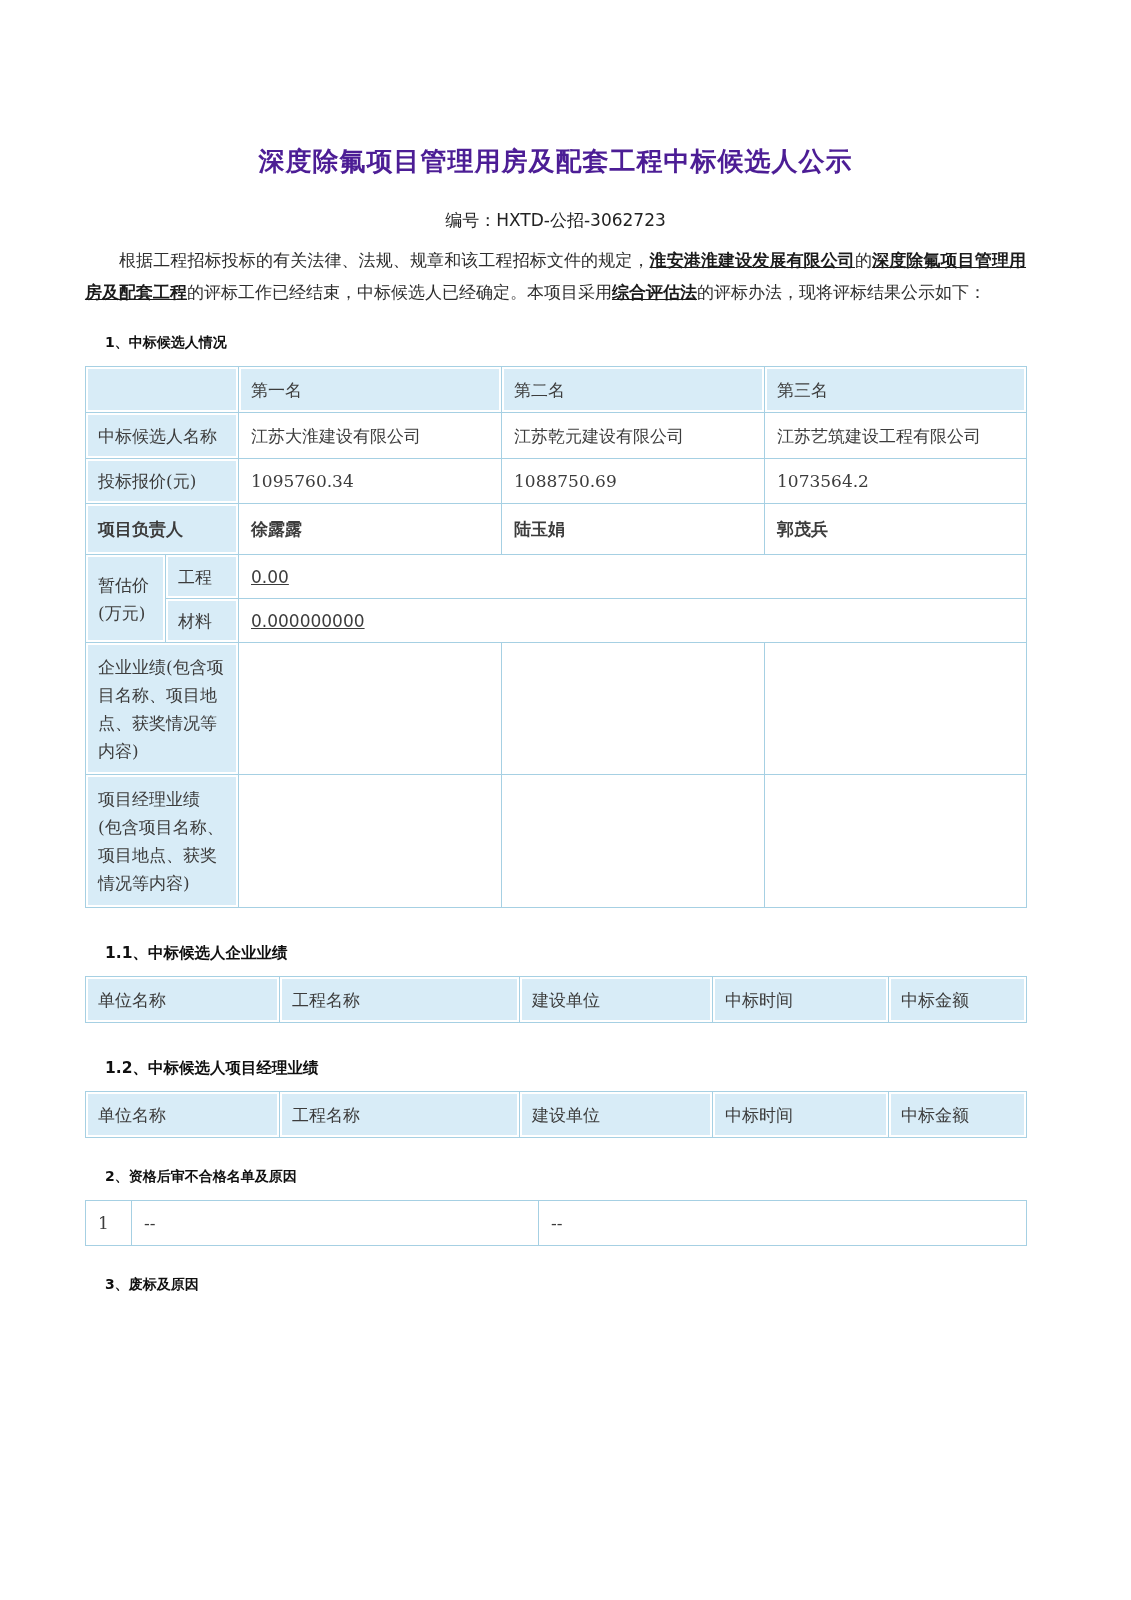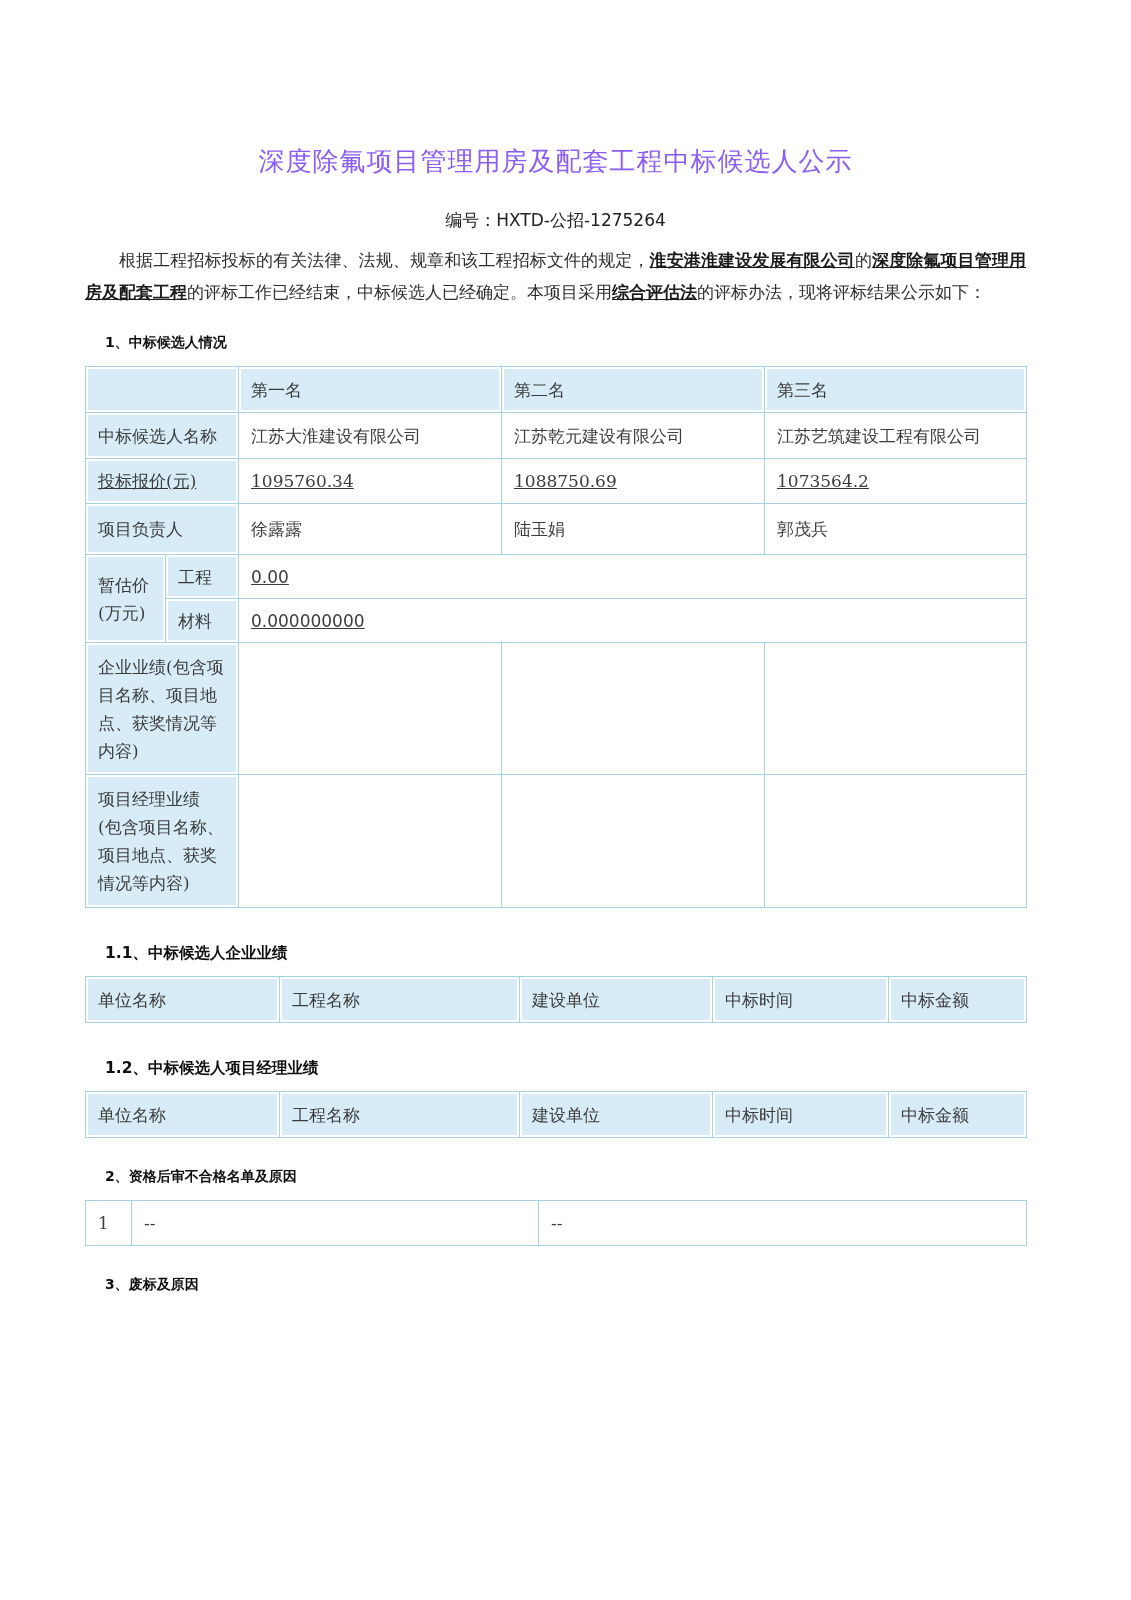--- a/index.html
+++ b/index.html
@@ -7,21 +7,21 @@
   body {
     width: 1131px; height: 1600px; background: #ffffff; overflow: hidden;
     font-family: "DejaVu Serif", "Liberation Serif", serif;
     color: #333333;
   }
   .content { width: 941px; margin-left: 85px; }
 
   .title {
     margin-top: 144px; text-align: center;
     font-family: "DejaVu Sans", "Liberation Sans", sans-serif;
-    font-size: 26px; font-weight: 400; color: #8b5cf6; letter-spacing: 1px;
+    font-size: 26px; font-weight: 700; color: #4c1d95; letter-spacing: 1px;
   }
   .doc-number {
     margin-top: 30px; text-align: center;
     font-family: "DejaVu Sans", "Liberation Sans", sans-serif;
     font-size: 17px; color: #222222;
   }
   .intro {
     margin-top: 12px; font-size: 17px; line-height: 32px;
     text-align: justify; text-indent: 34px; color: #2e2e2e;
   }
@@ -39,41 +39,41 @@
     border: 1px solid #a6d0e3; font-size: 17px; color: #3c3c3c;
     padding: 6px 12px; text-align: left; vertical-align: middle;
     line-height: 28px; word-break: break-all; overflow: hidden;
   }
   .shaded { background: #d8ecf7; box-shadow: inset 0 0 0 2px #ffffff; }
   .num-sans { font-family: "DejaVu Sans", "Liberation Sans", sans-serif; font-size: 17px; text-decoration: underline; }
 
   .t1 { margin-top: 14px; }
   .t1 .r-head   { height: 46px; }
   .t1 .r-name   { height: 46px; }
-  .t1 .r-price  { height: 45px; text-decoration: underline; }
-  .t1 .r-pm     { height: 51px; }
+  .t1 .r-price  { height: 45px; }
+  .t1 .r-pm     { height: 51px; font-weight: bold; }
   .t1 .r-est    { height: 44px; }
   .t1 .r-biz    { height: 132px; }
   .t1 .r-mgr    { height: 133px; }
 
   .t-perf { margin-top: 12px; }
   .t-perf tr { height: 46px; }
 
   .t2 { margin-top: 14px; }
   .t2 .r-head { height: 46px; }
   .t2 .r-data { height: 45px; }
 </style>
 </head>
 <body>
 
 <div class="content">
 
   <div class="title">深度除氟项目管理用房及配套工程中标候选人公示</div>
 
-  <div class="doc-number">编号：HXTD-公招-1275264</div>
+  <div class="doc-number">编号：HXTD-公招-3062723</div>
 
   <div class="intro"><span>根据工程招标投标的有关法律、法规、规章和该工程招标文件的规定，</span><span class="em">淮安港淮建设发展有限公司</span><span>的</span><span class="em">深度除氟项目管理用房及配套工程</span><span>的评标工作已经结束，中标候选人已经确定。本项目采用</span><span class="em">综合评估法</span><span>的评标办法，现将评标结果公示如下：</span></div>
 
   <div class="sec-heading">1、中标候选人情况</div>
 
   <table class="t1">
     <colgroup>
       <col style="width:80px">
         <col style="width:73px">
       <col style="width:263px">

